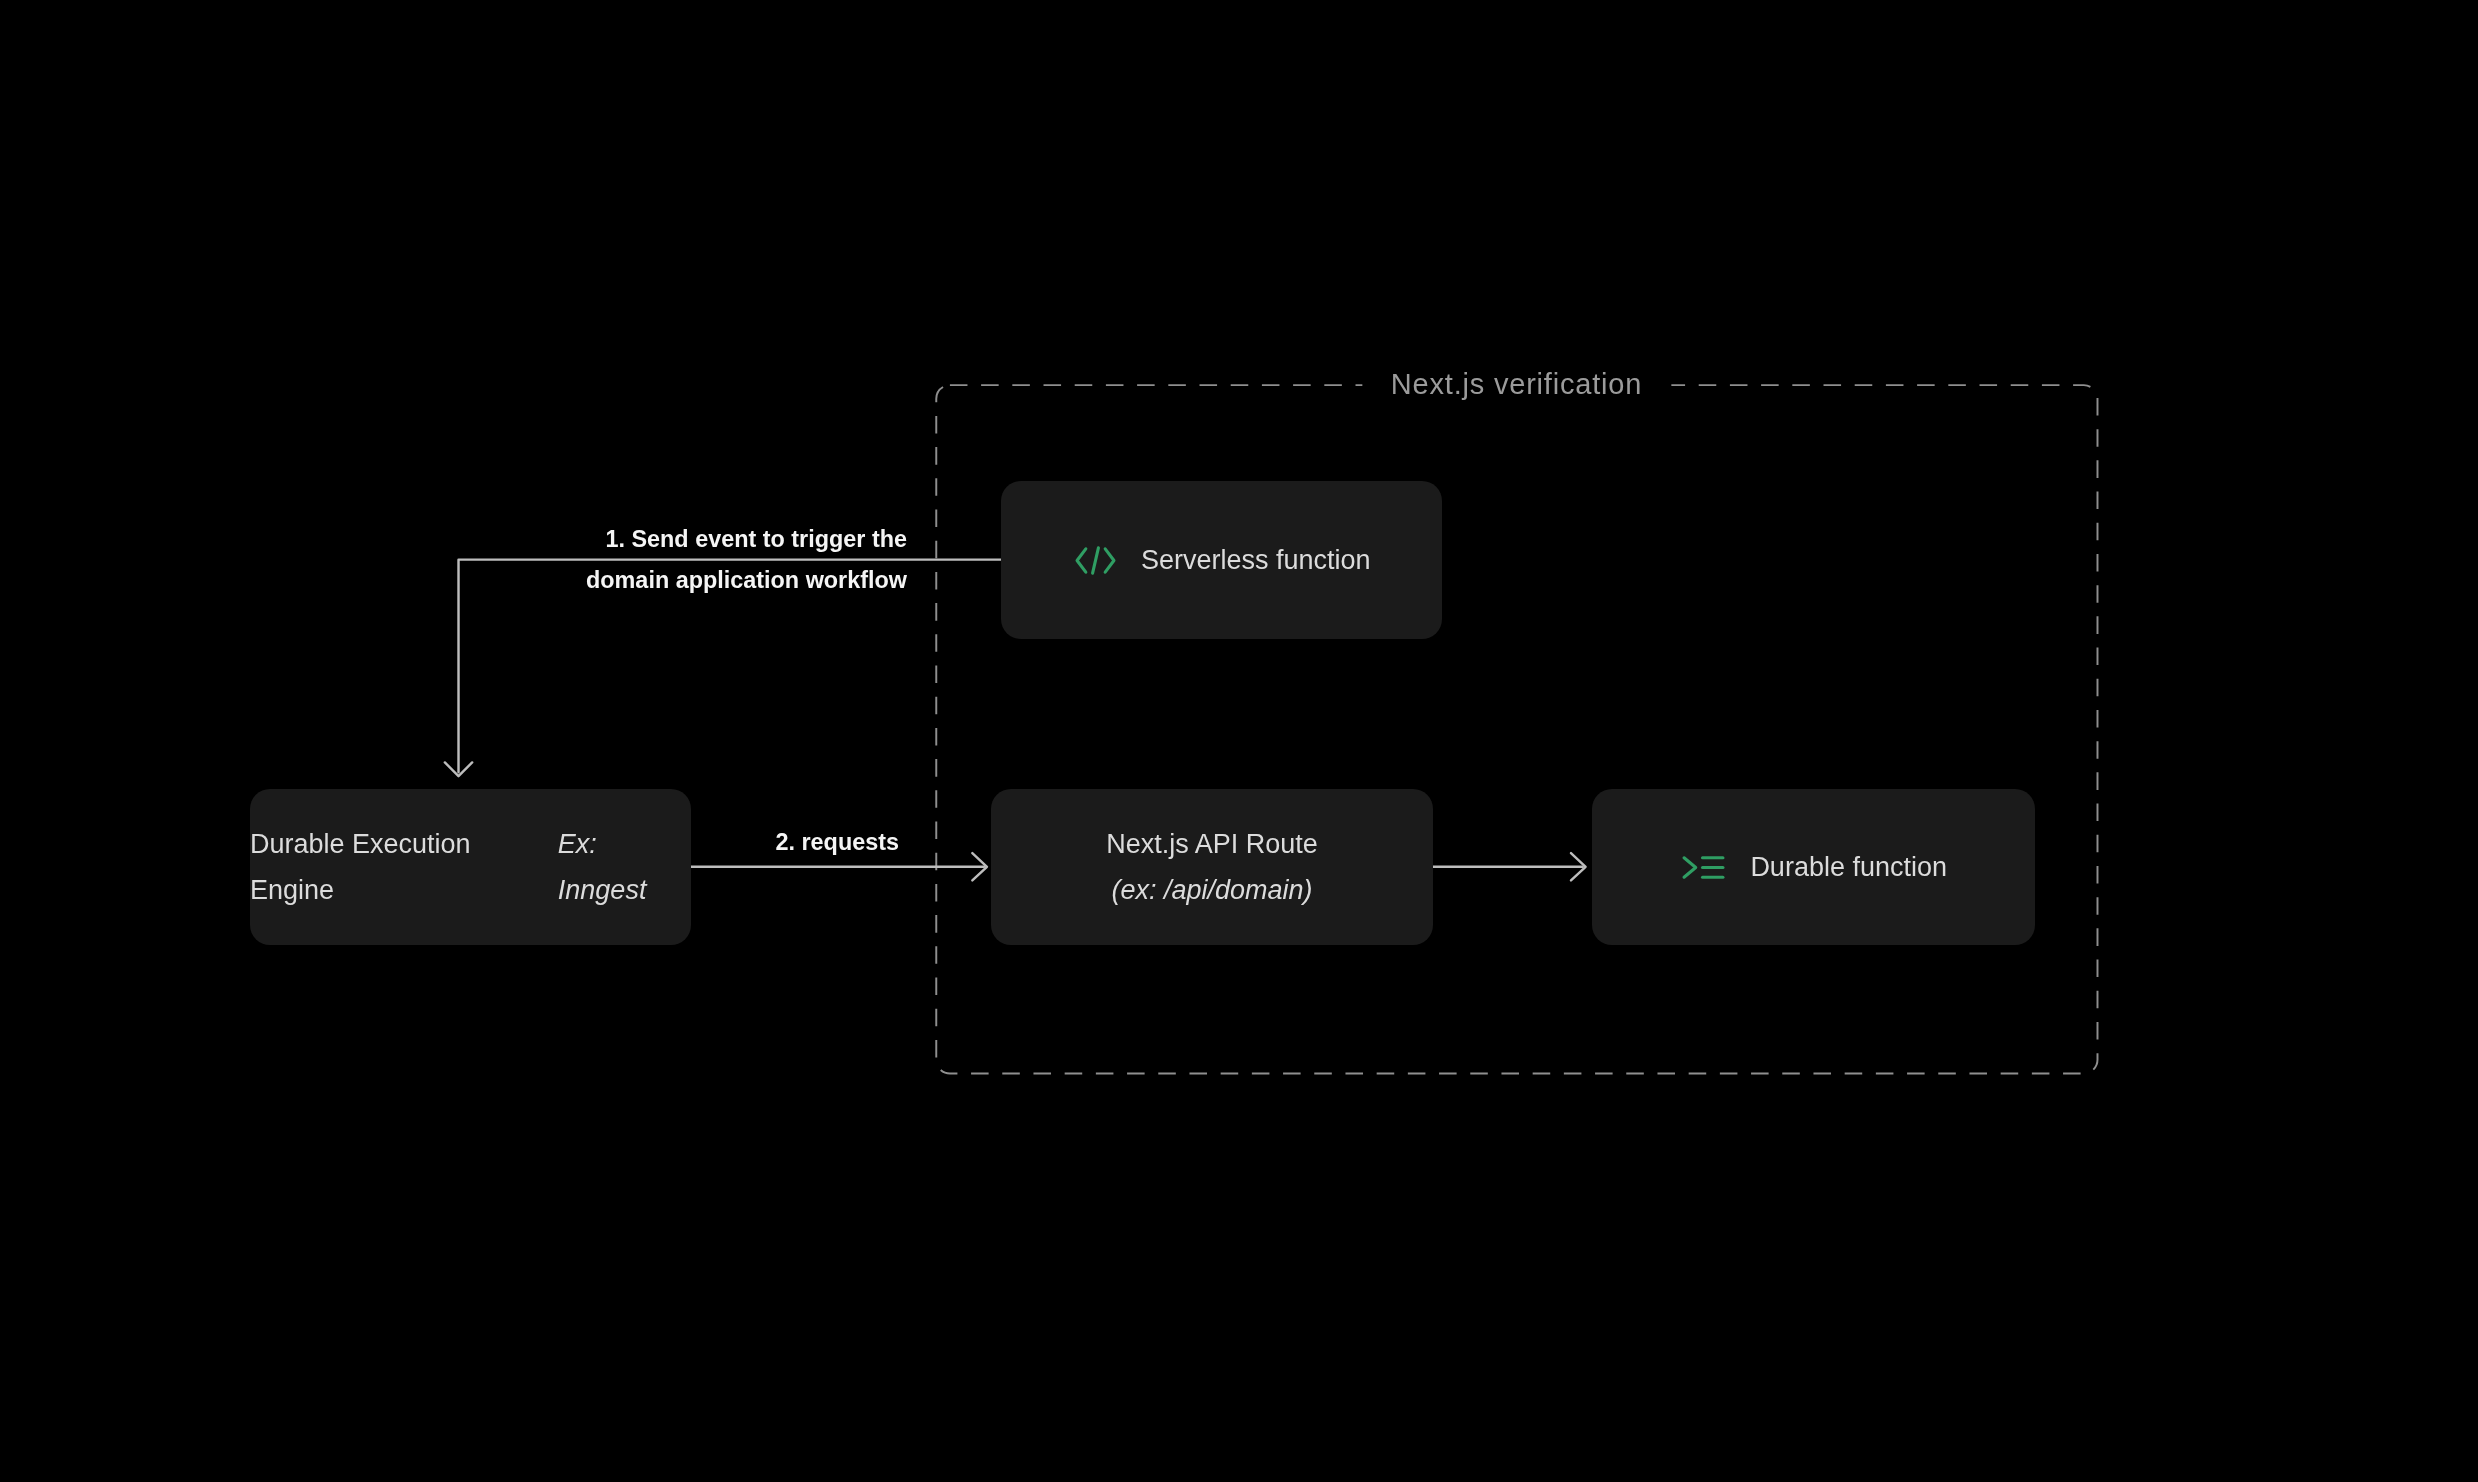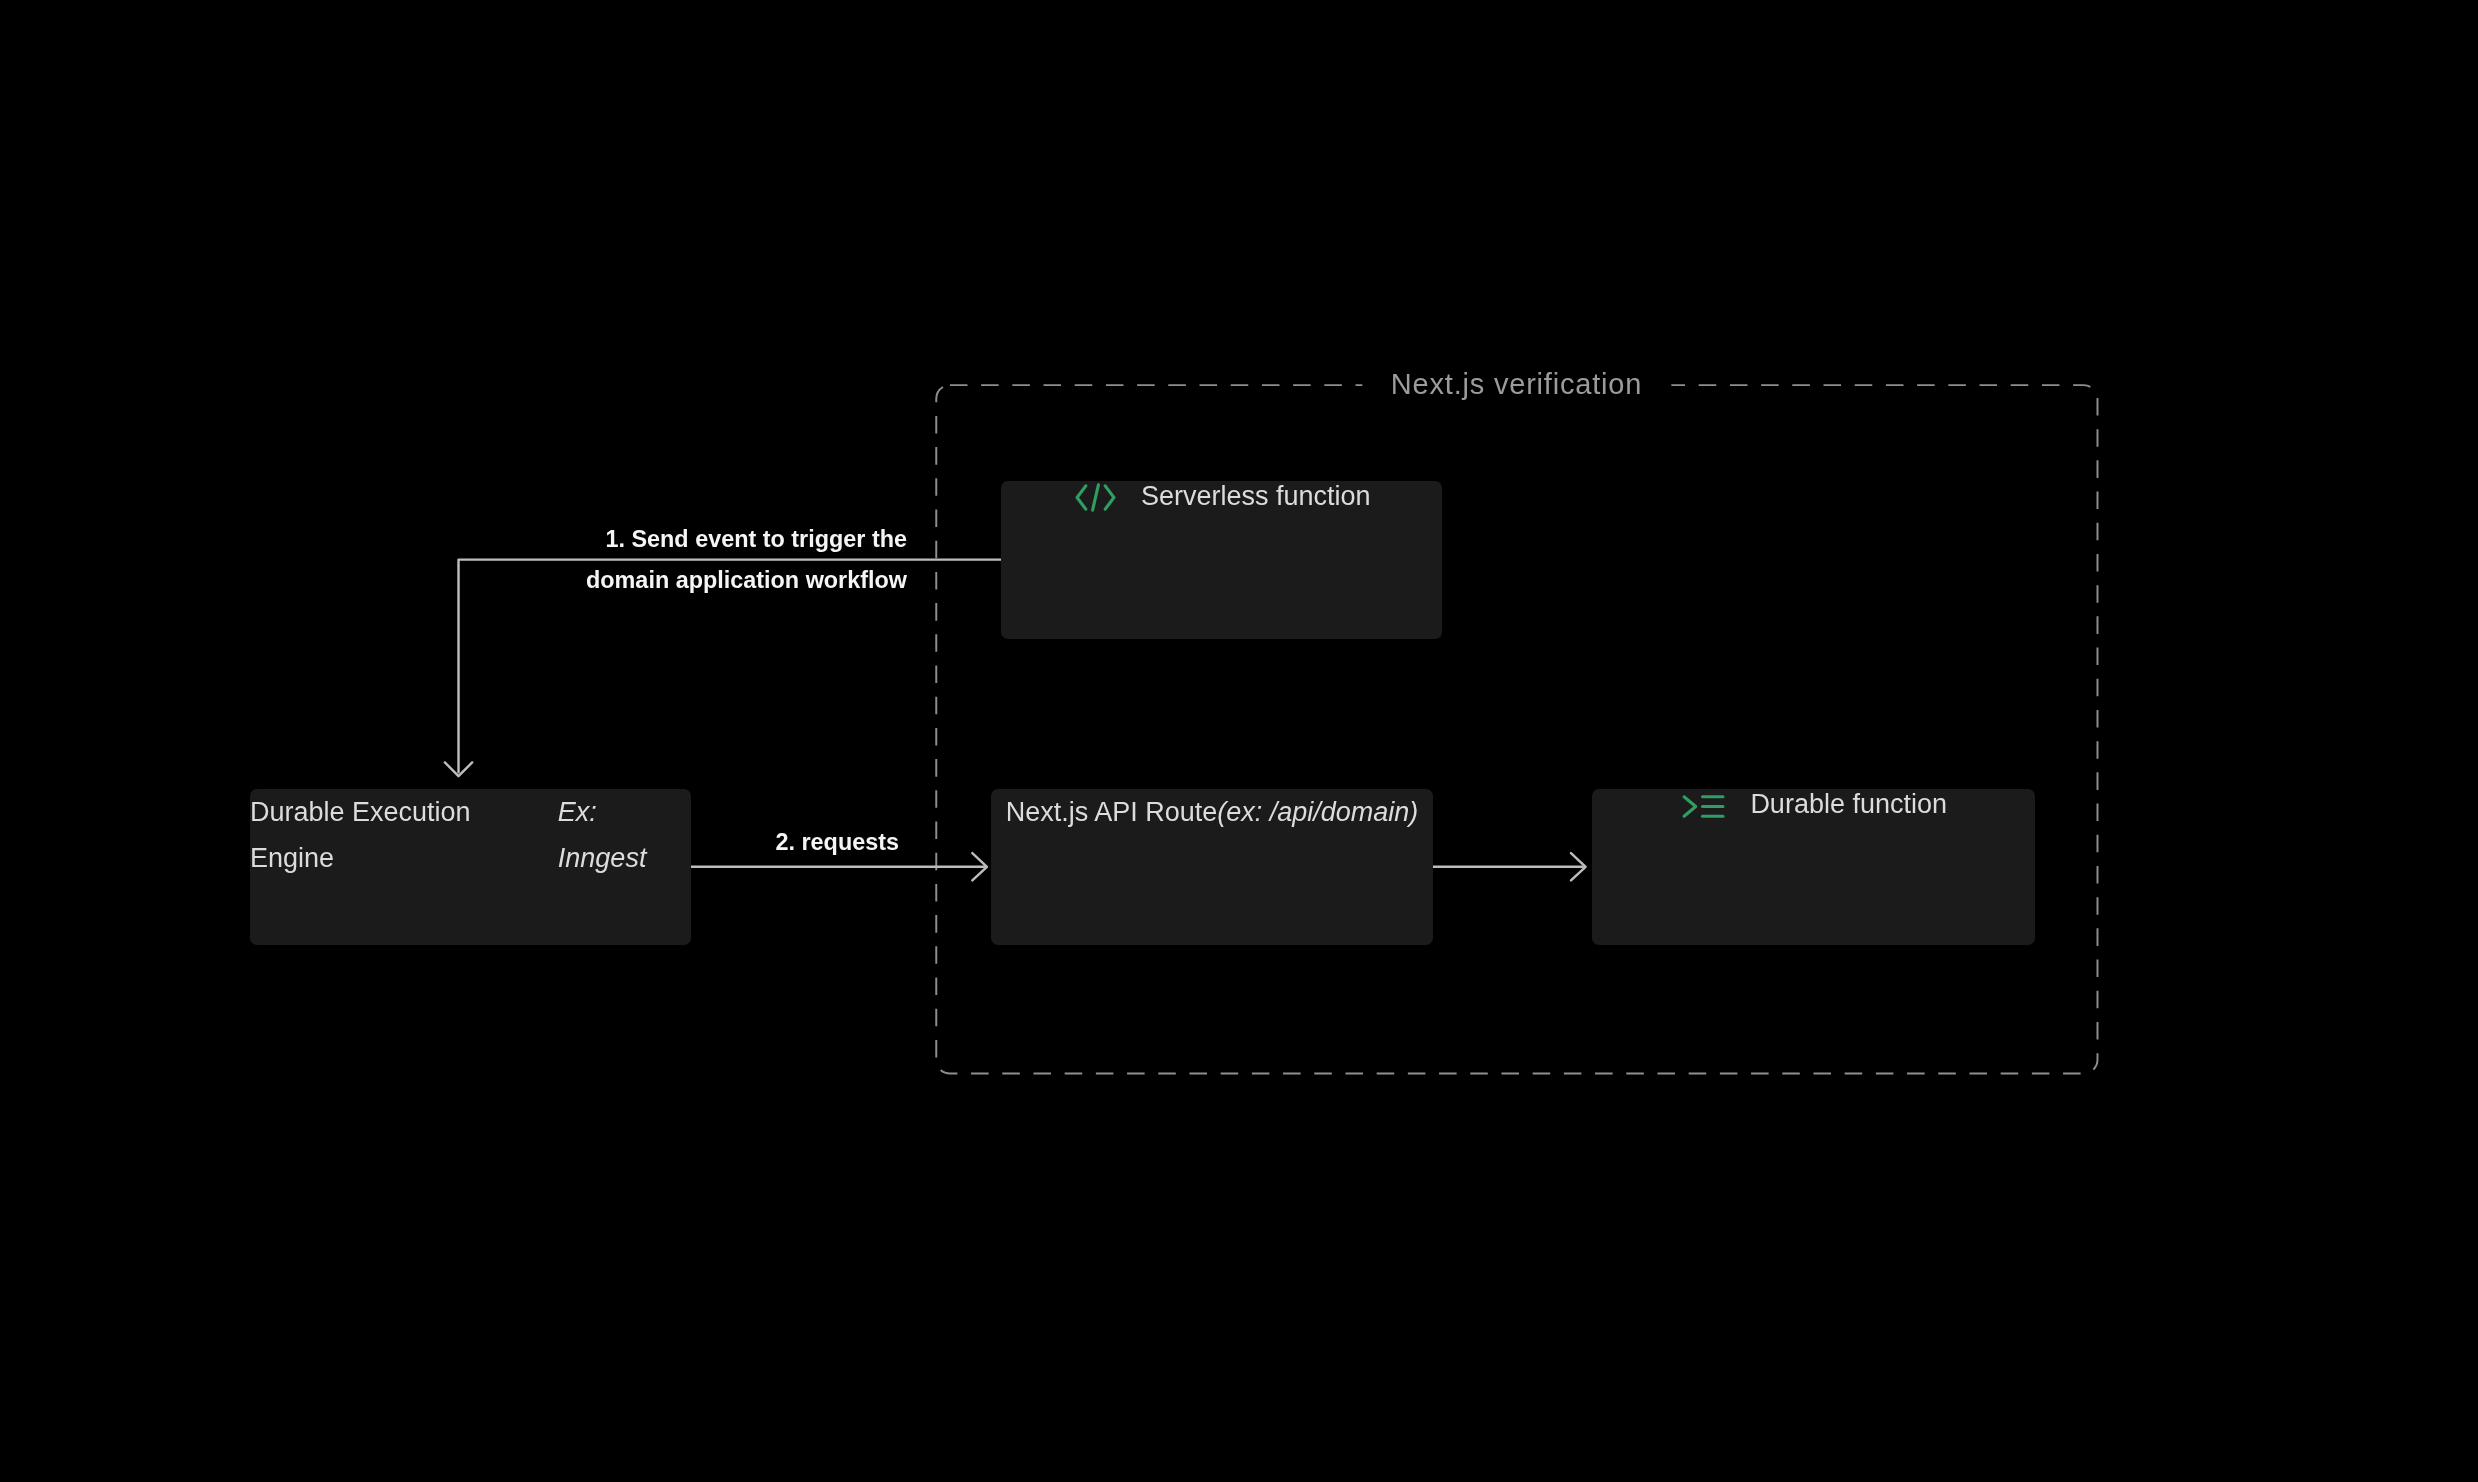--- a/index.html
+++ b/index.html
@@ -43,30 +43,31 @@
     background: #000;
     padding: 3.9px 29px;
     color: #9b9b9b;
     font-size: 29px;
     letter-spacing: 0.8px;
     white-space: nowrap;
   }
   .node {
     position: absolute;
     background: #1b1b1b;
-    border-radius: 7px;
+    border-radius: 20px;
     color: #dcdcdc;
     display: flex;
+    align-items: center;
     justify-content: center;
     font-size: 27px;
   }
   .node-serverless { left: 1001px; top: 481px; width: 441px; height: 158px; gap: 23.4px; }
   .node-durable    { left: 1592px; top: 789px; width: 443px; height: 156px; gap: 23.4px; }
   .node-engine     { left: 250px;  top: 789px; width: 441px; height: 156px; flex-direction: row; line-height: 46px; }
-  .node-api        { left: 991px; top: 789px; width: 442px; height: 156px; flex-direction: row; line-height: 46px; }
+  .node-api        { left: 991px; top: 789px; width: 442px; height: 156px; flex-direction: column; line-height: 46px; }
   .node .subtitle { font-style: italic; }
   .icon svg { display: block; }
   .icon .stroke {
     fill: none;
     stroke: #2f9e63;
     stroke-width: 3.2;
     stroke-linecap: round;
     stroke-linejoin: round;
   }
   .annotation {

